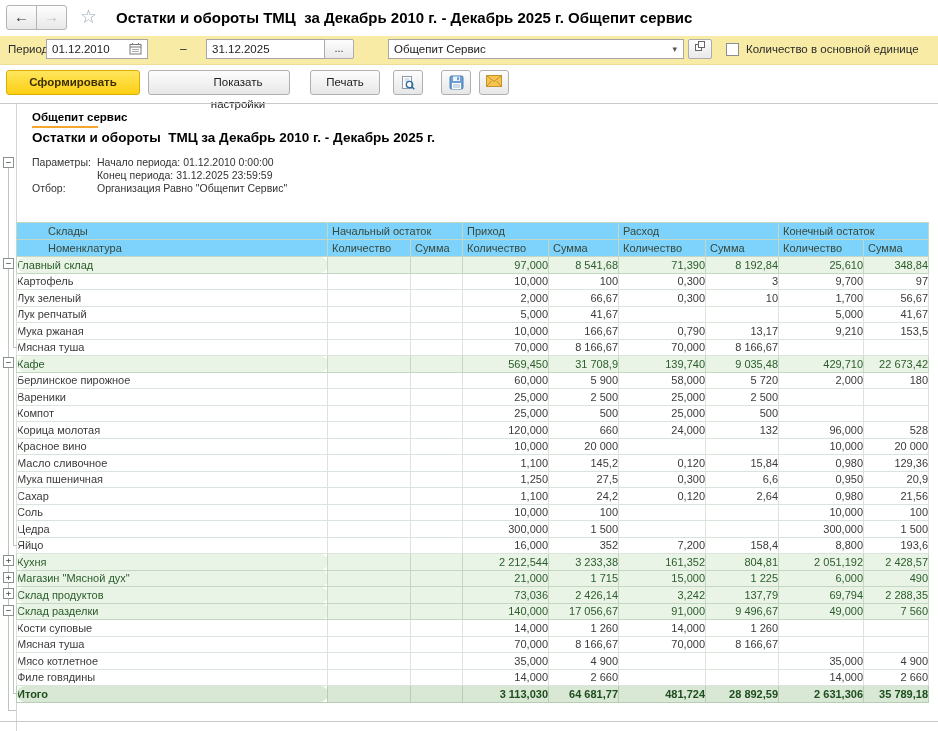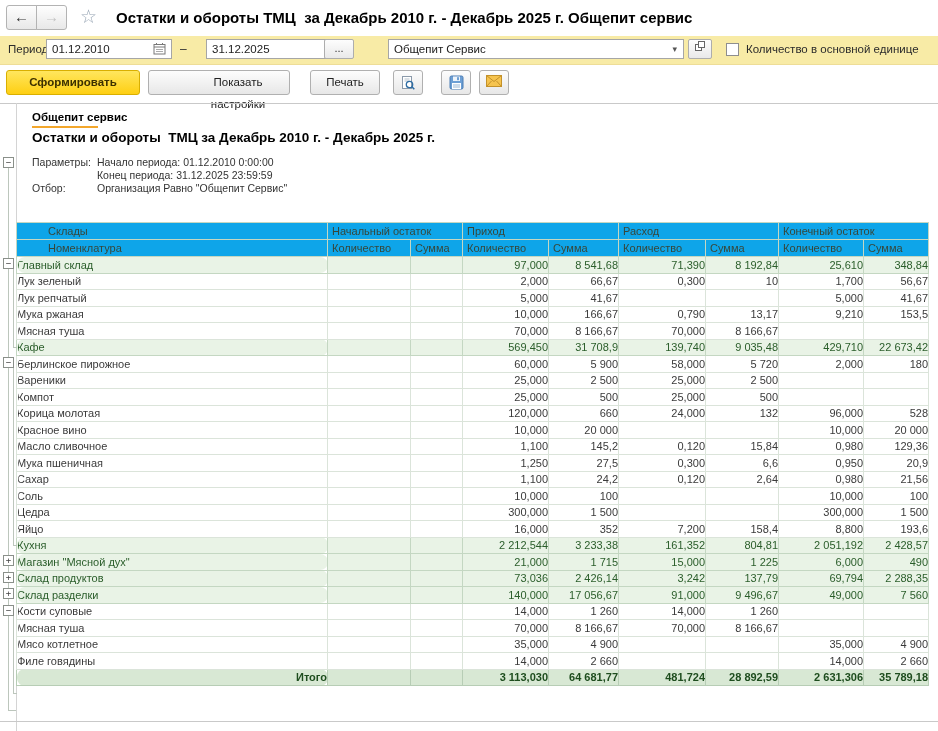--- a/index.html
+++ b/index.html
@@ -45,26 +45,26 @@
   .focus-underline{position:absolute;left:32px;top:126px;width:66px;height:2px;background:#f3a72c;}
   .rep-title{position:absolute;left:32px;top:130px;font-size:13.5px;font-weight:bold;color:#000;white-space:pre;}
   .param{position:absolute;font-size:10.5px;color:#333;white-space:nowrap;}
 
   
   .grid{position:absolute;left:16px;top:222px;width:912px;border-collapse:collapse;table-layout:fixed;}
   .grid th,.grid td{box-sizing:border-box;border:1px solid #c4d7c2;overflow:hidden;white-space:nowrap;
                     font-size:11px;font-weight:normal;padding:0;}
   .grid thead tr{height:17px;}
   .grid tbody tr{height:16.5px;}
-  .grid th{background:#0ea5e9;color:#37473a;text-align:left;padding:0 4px;}
+  .grid th{background:#7dd3fc;color:#37473a;text-align:left;padding:0 4px;}
   .grid th.h-name{padding-left:31px;}
   .c-name{padding-left:4px;color:#3a3a3a;border-radius:8px;}
   .ind0{padding-left:31px;}
   .ind1{padding-left:62px;color:#3a3a3a;}
-  .ind-total{padding-left:16px;text-align:right;}
+  .ind-total{padding-left:16px;}
   .c-num{text-align:right;padding-right:5px;color:#3a3a3a;}
   tr.row-group td{background:#e9f3e6;color:#2a5d2a;}
   tr.row-group td.c-num{color:#2a5d2a;}
   tr.row-detail td{background:#fff;border-color:#dbe4da;}
   tr.row-total td{background:#d8e8d4;color:#1e4d1e;font-weight:bold;border-color:#b7cdb5;}
 
   
   .expbox{position:absolute;width:11px;height:11px;box-sizing:border-box;background:#fff;border:1px solid #8a908a;
           font-family:"DejaVu Sans Mono",monospace;font-size:9px;line-height:8px;text-align:center;color:#444;z-index:3;}
   .treeline{position:absolute;background:#bcc6bc;z-index:1;}
@@ -77,21 +77,21 @@
   <div class="titlebar">
     <div class="navbtn back"><span>←</span></div>
     <div class="navbtn fwd"><span>→</span></div>
     <div class="star">☆</div>
     <div class="wintitle">Остатки и обороты ТМЦ  за Декабрь 2010 г. - Декабрь 2025 г. Общепит сервис</div>
   </div>
 
   <div class="filterbar">
     <div class="fb-label" style="left:8px;">Период:</div>
 
-    <div class="field" style="left:46px;width:126px;text-decoration:underline;">
+    <div class="field" style="left:46px;width:102px;text-decoration:underline;">
       <span class="txt">01.12.2010</span>
       <span class="iconbtn-in">
         <svg width="13" height="13" viewBox="0 0 13 13">
             <rect x="1" y="2.5" width="11" height="9.5" fill="#fff" stroke="#787878"></rect>
             <line x1="1" y1="5" x2="12" y2="5" stroke="#787878"></line>
             <line x1="3.5" y1="1" x2="3.5" y2="3" stroke="#787878"></line>
             <line x1="9.5" y1="1" x2="9.5" y2="3" stroke="#787878"></line>
             <line x1="3" y1="7.5" x2="10" y2="7.5" stroke="#aaa"></line>
             <line x1="3" y1="9.5" x2="10" y2="9.5" stroke="#aaa"></line>
           </svg>
@@ -218,20 +218,31 @@
           <td class="c-num"></td>
           <td class="c-num"></td>
           <td class="c-num">97,000</td>
           <td class="c-num">8 541,68</td>
           <td class="c-num">71,390</td>
           <td class="c-num">8 192,84</td>
           <td class="c-num">25,610</td>
           <td class="c-num">348,84</td>
         </tr>
         <tr class="row-detail">
+          <td colspan="2" class="c-name ind1">Картофель</td>
+          <td class="c-num"></td>
+          <td class="c-num"></td>
+          <td class="c-num">10,000</td>
+          <td class="c-num">100</td>
+          <td class="c-num">0,300</td>
+          <td class="c-num">3</td>
+          <td class="c-num">9,700</td>
+          <td class="c-num">97</td>
+        </tr>
+        <tr class="row-detail">
           <td colspan="2" class="c-name ind1">Лук зеленый</td>
           <td class="c-num"></td>
           <td class="c-num"></td>
           <td class="c-num">2,000</td>
           <td class="c-num">66,67</td>
           <td class="c-num">0,300</td>
           <td class="c-num">10</td>
           <td class="c-num">1,700</td>
           <td class="c-num">56,67</td>
         </tr>

